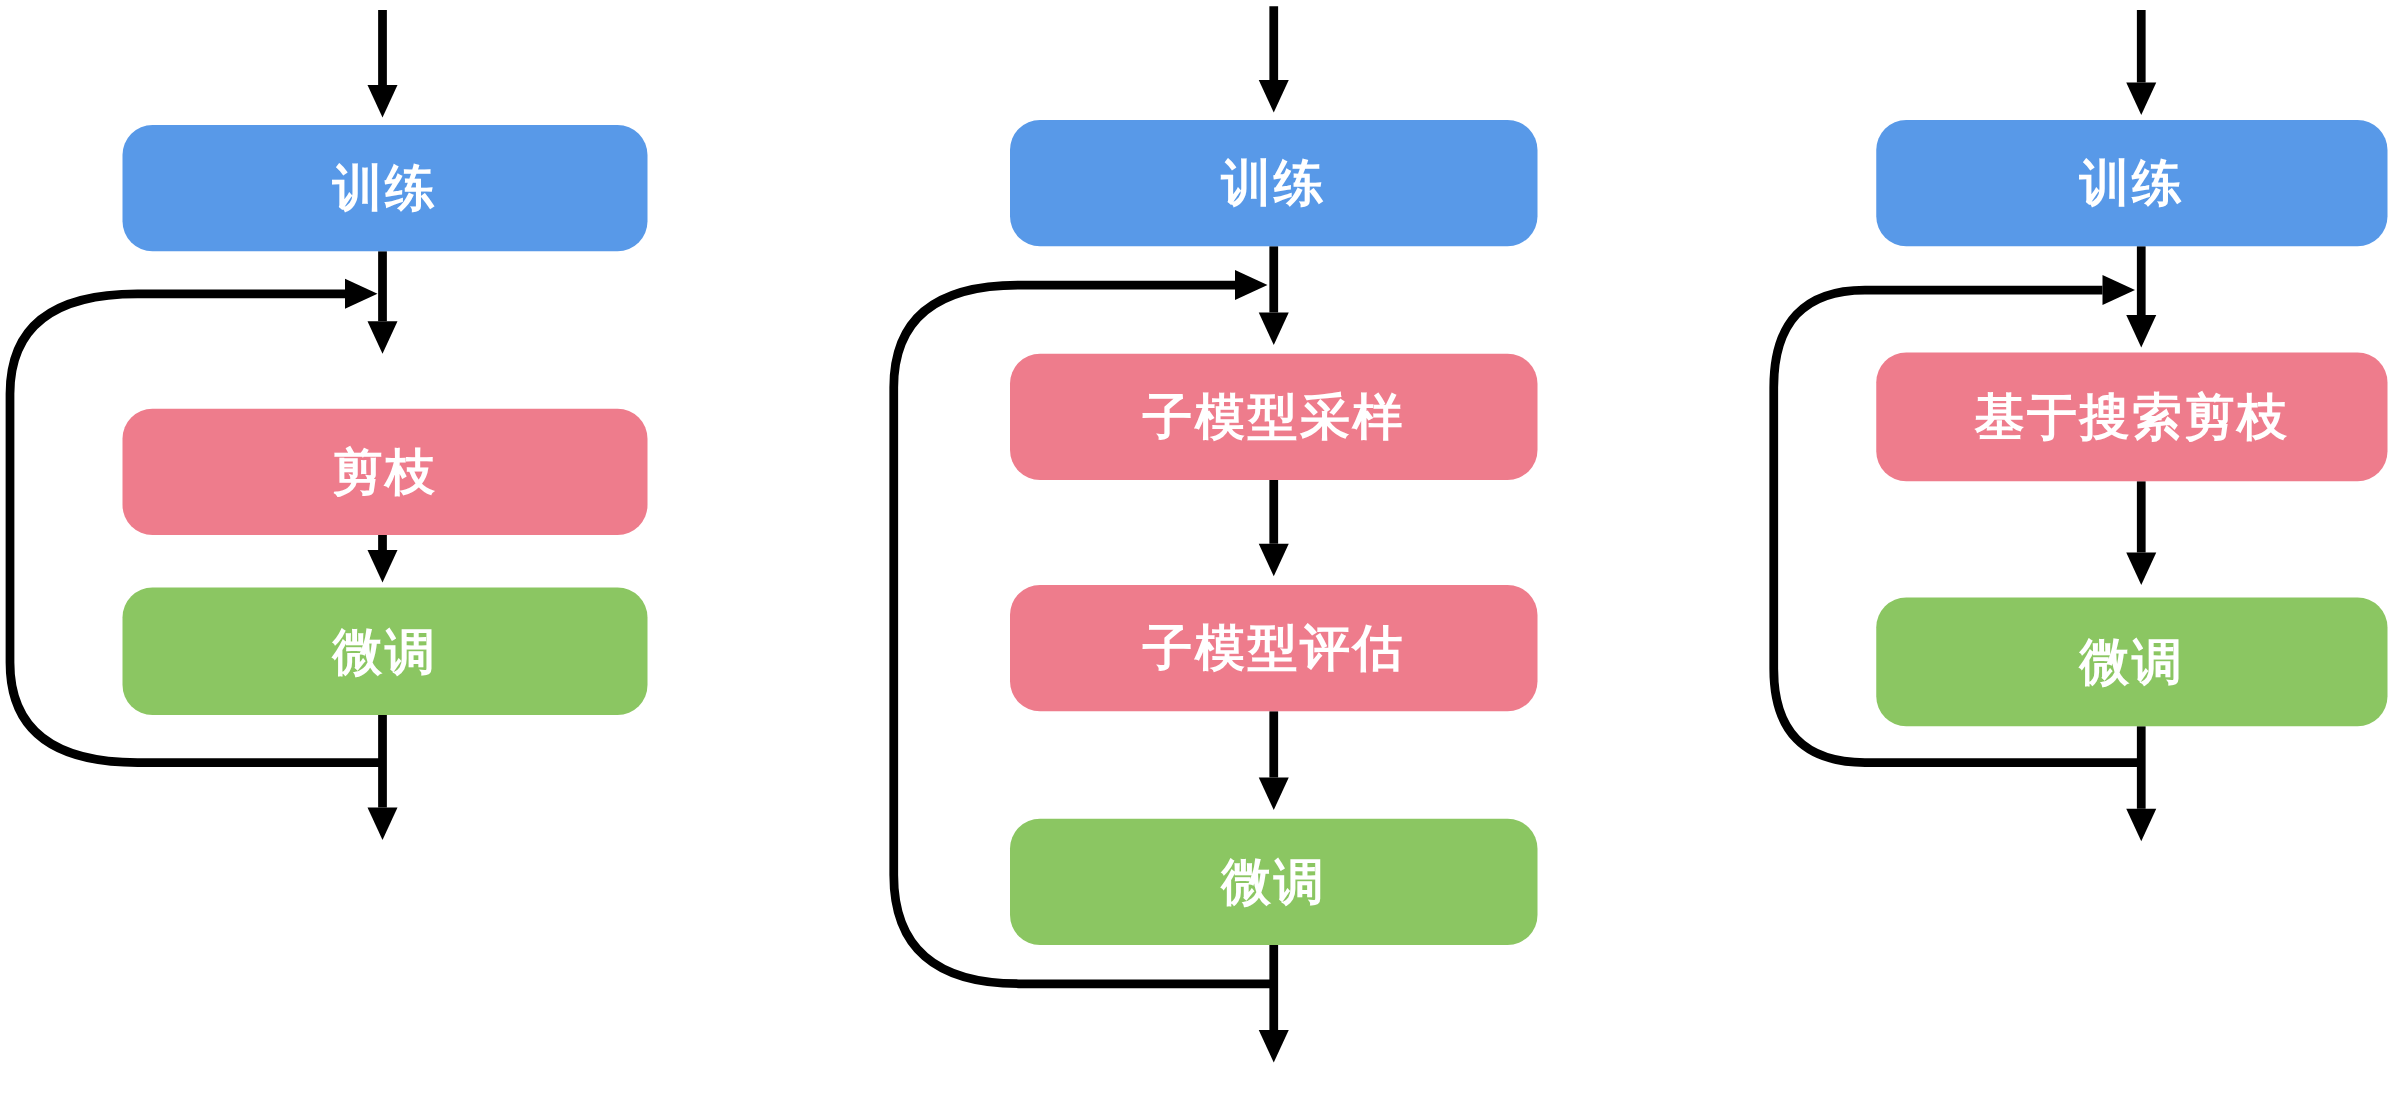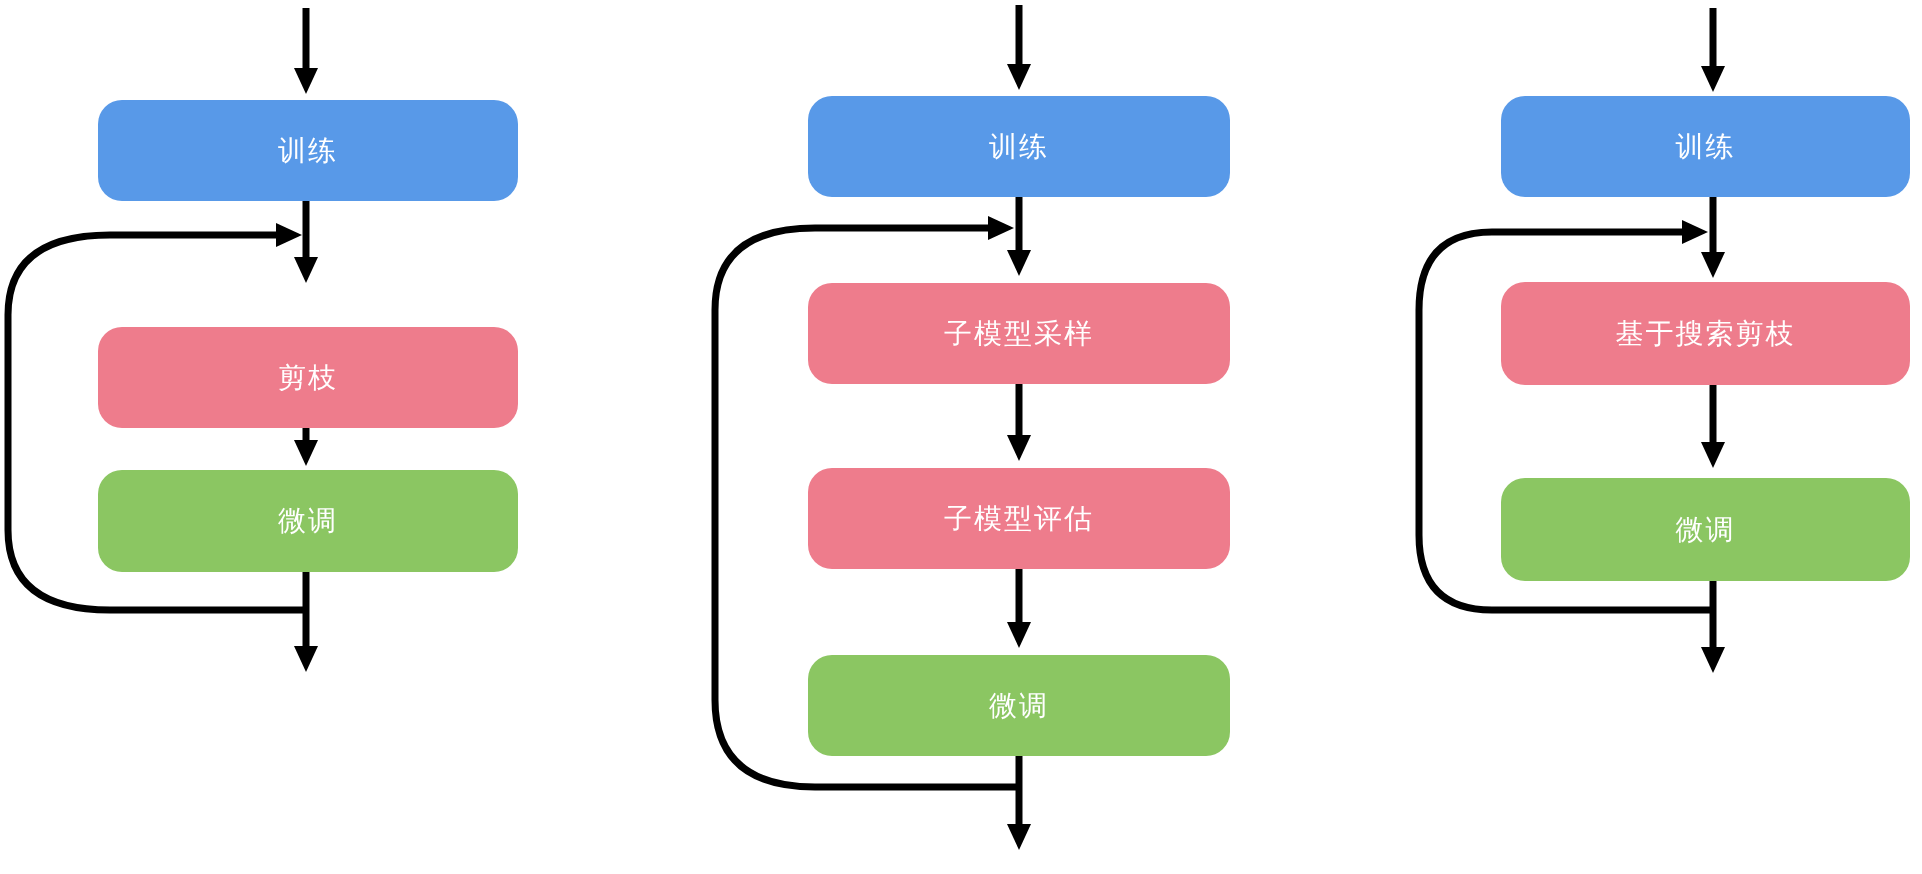--- a/index.html
+++ b/index.html
@@ -31,22 +31,22 @@
     fill: #000000;
     stroke: none;
   }
   .node {
     position: absolute;
     display: flex;
     align-items: center;
     justify-content: center;
     border-radius: 24px;
     color: #ffffff;
-    font-size: 28px;
-    font-weight: 400;
+    font-size: 40px;
+    font-weight: 700;
     letter-spacing: 2px;
     text-align: center;
     user-select: none;
   }
 </style>
 </head>
 <body>
 
 <div class="canvas" style="background: rgb(255, 255, 255);">
 

